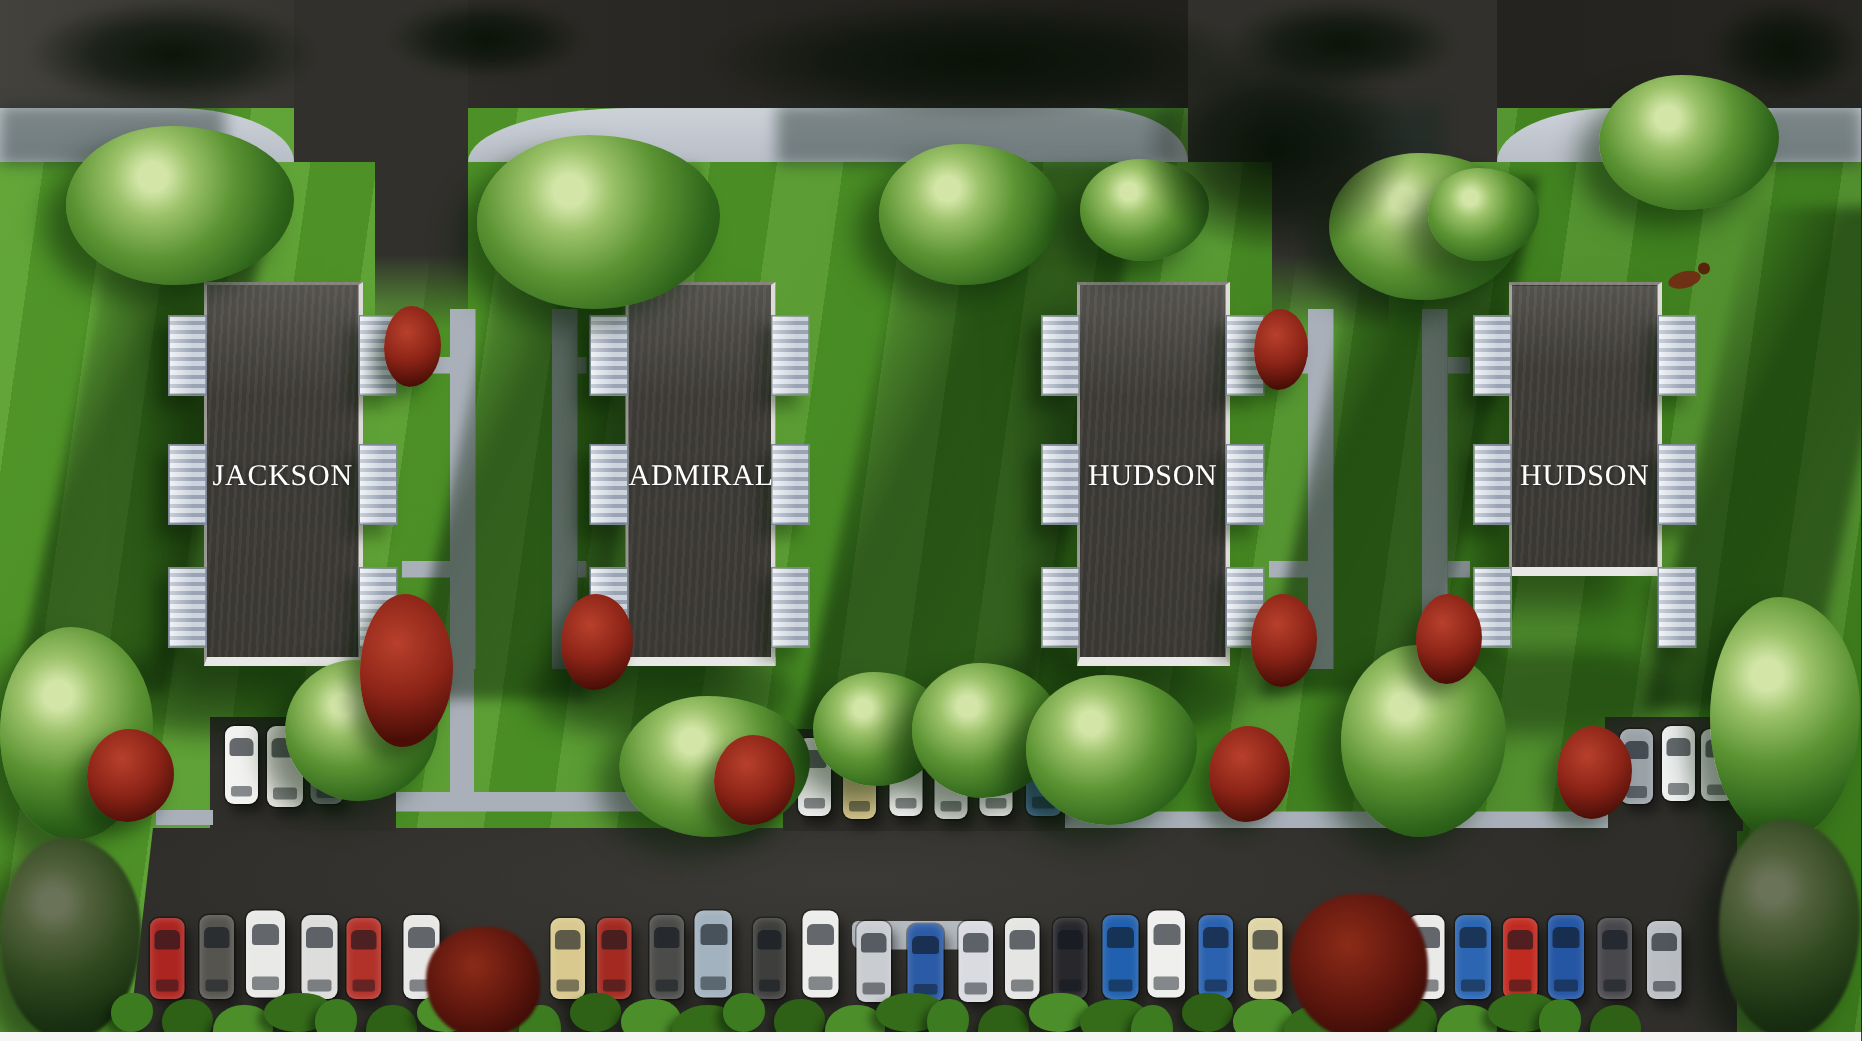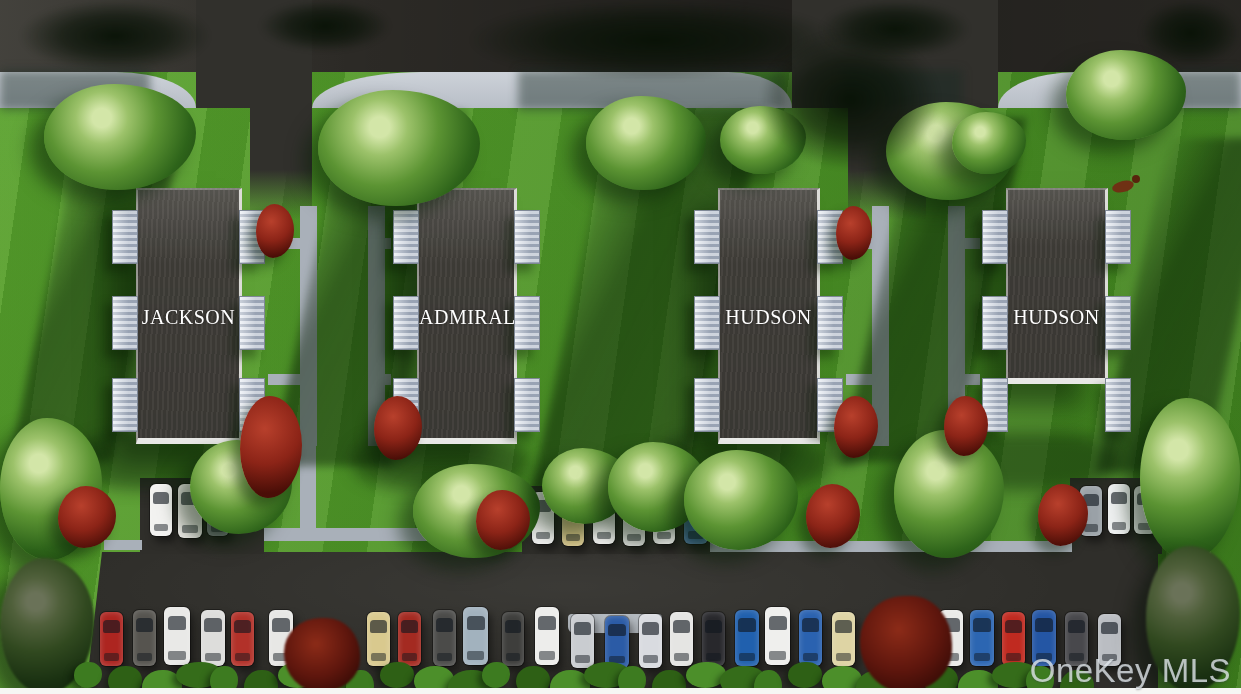--- a/index.html
+++ b/index.html
@@ -86,21 +86,20 @@
 
   <div class="lot"></div>
 
   <div id="deer">
     <div class="body"></div>
     <div class="head"></div>
   </div>
 
   <div class="white-strip"></div>
 
-  <div class="watermark">OneKey MLS</div>
 <div class="shade band" style="left: 46px; top: 118px; width: 102px; height: 344px;"></div>
     <div class="shade band" style="left: 308px; top: 112px; width: 120px; height: 354px;"></div>
     <div class="shade band" style="left: 572px; top: 108px; width: 152px; height: 384px;"></div>
     <div class="shade band" style="left: 878px; top: 118px; width: 112px; height: 344px;"></div>
     <div class="shade band" style="left: 1132px; top: 138px; width: 108px; height: 334px;"></div>
     <div class="swshade" style="left: 0px; top: 70px; width: 150px; height: 40px;"></div>
     <div class="swshade" style="left: 518px; top: 70px; width: 268px; height: 40px;"></div>
     <div class="swshade" style="left: 842px; top: 70px; width: 120px; height: 38px;"></div>
     <div class="swshade" style="left: 1174px; top: 70px; width: 67px; height: 40px;"></div>
     <div class="bay" style="left: 140px; top: 478px; width: 124px; height: 76px;"></div>

